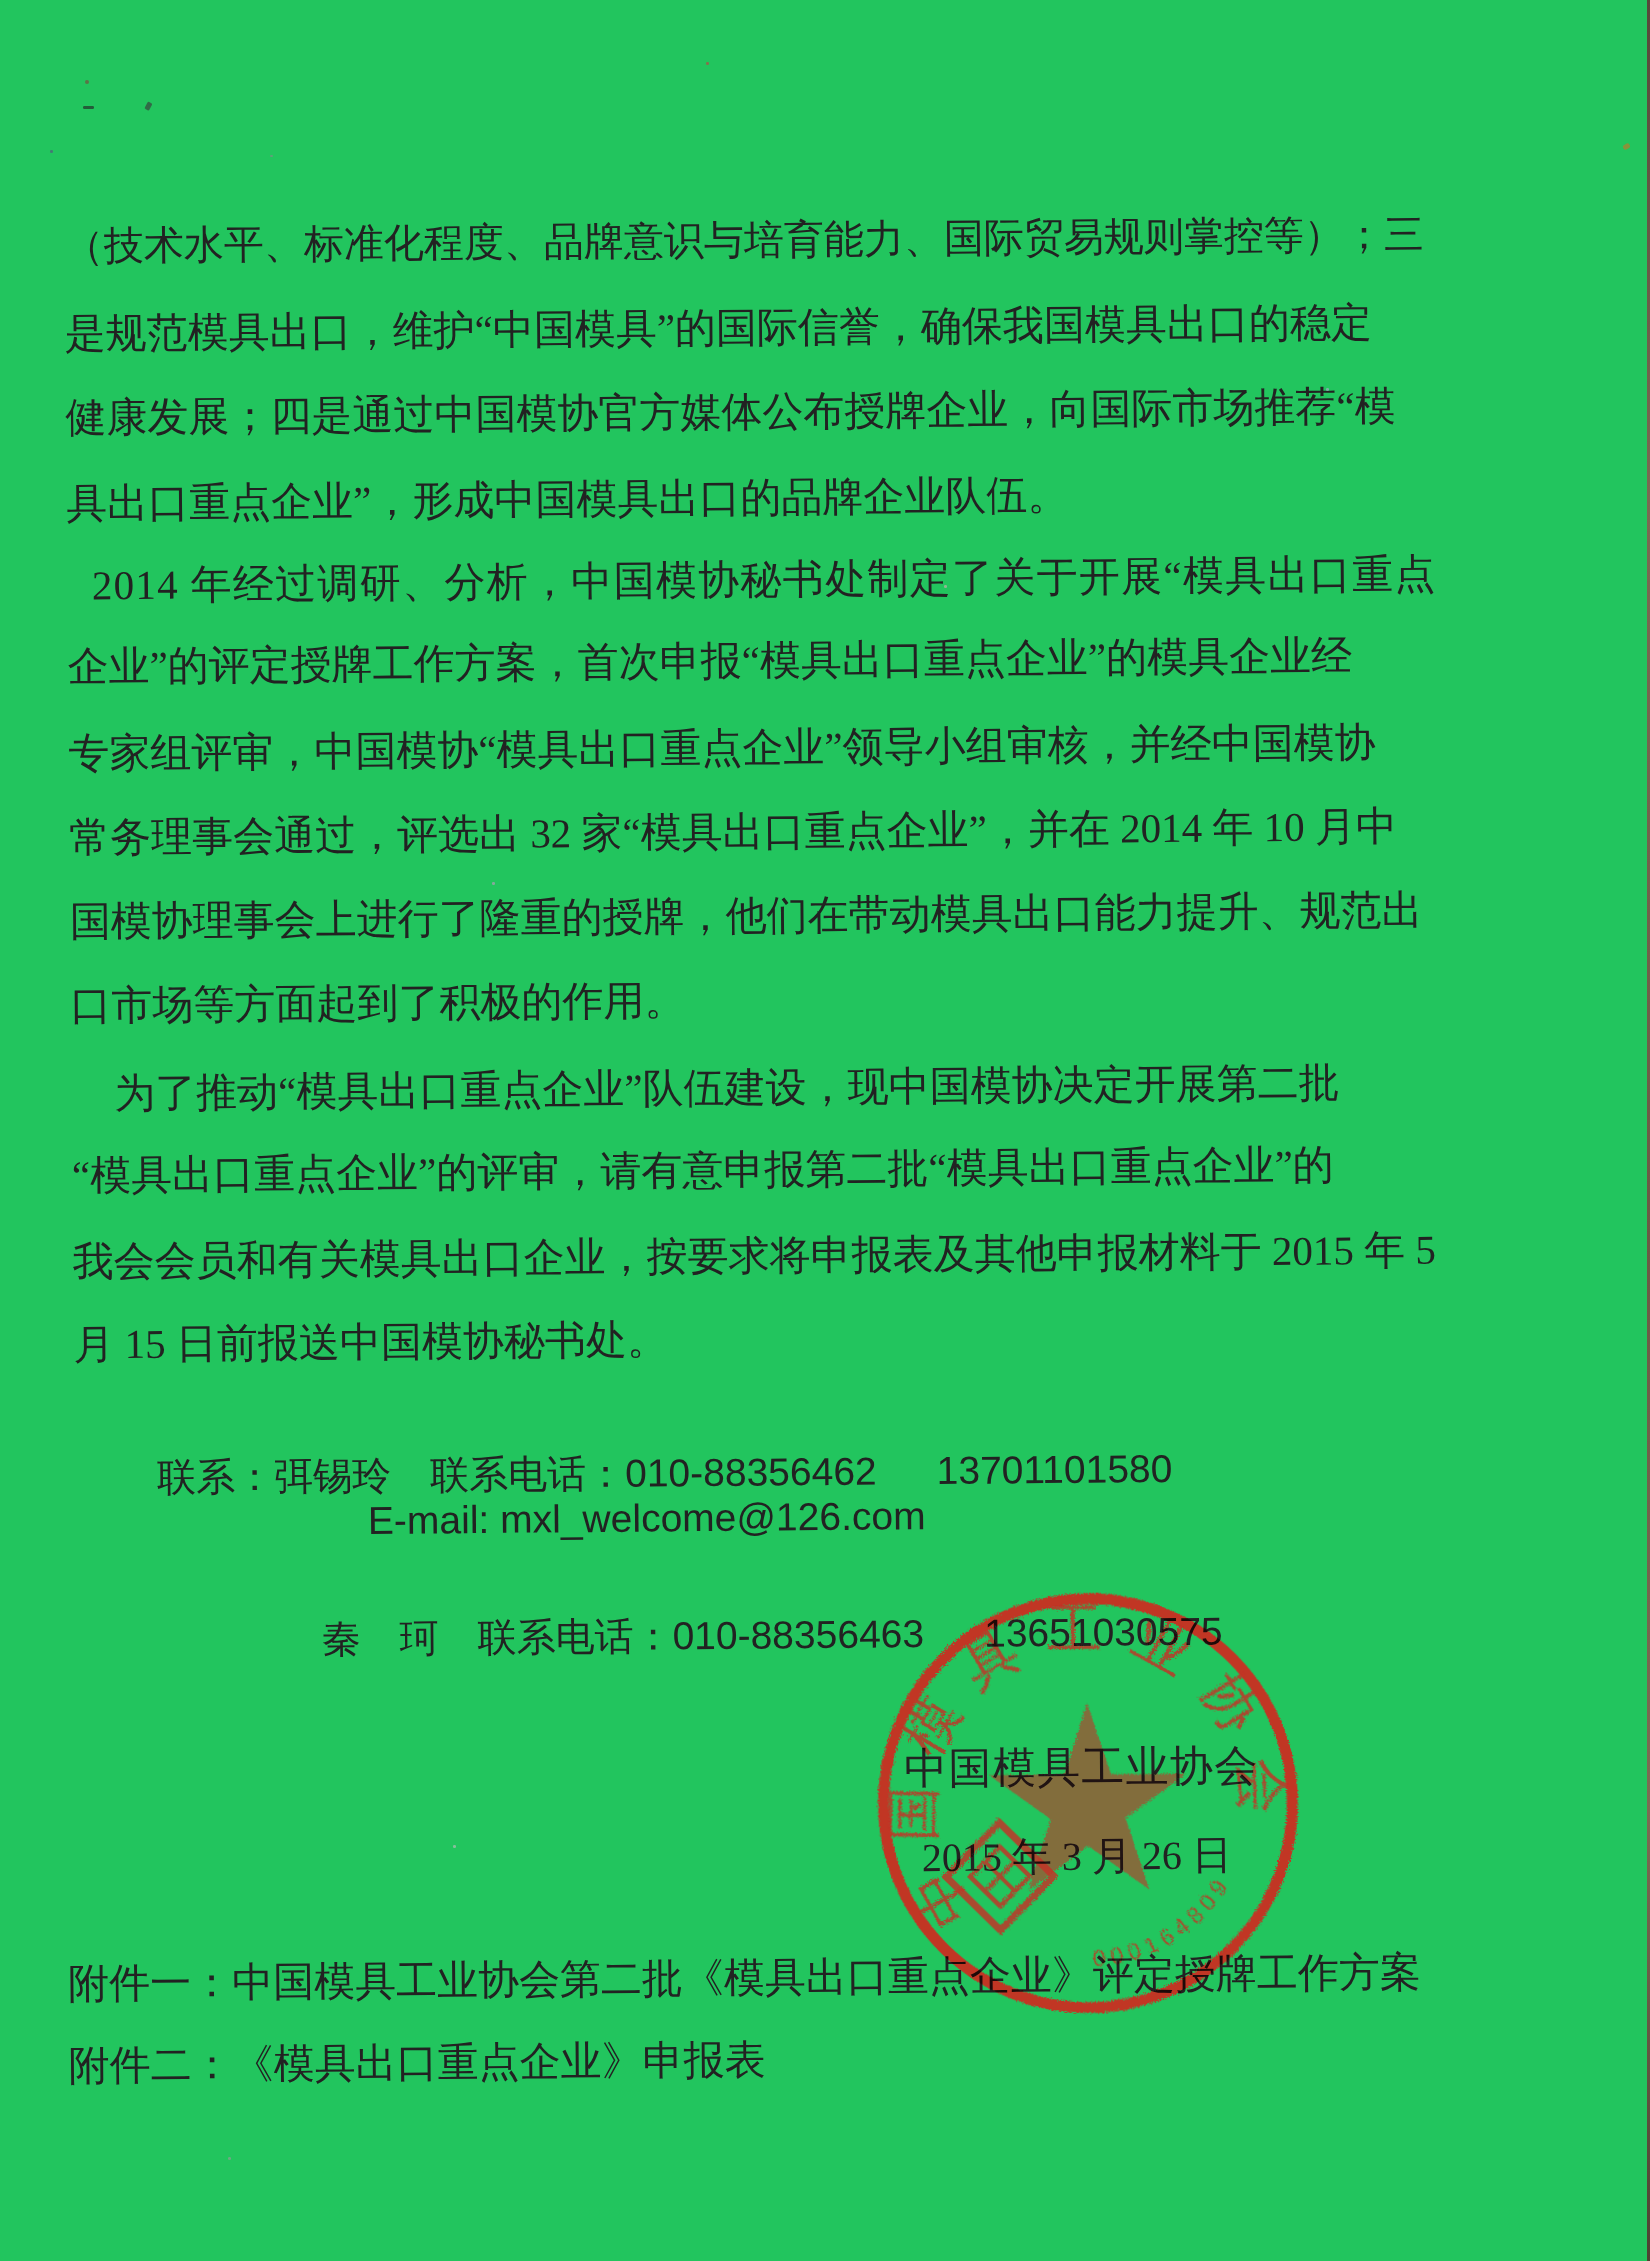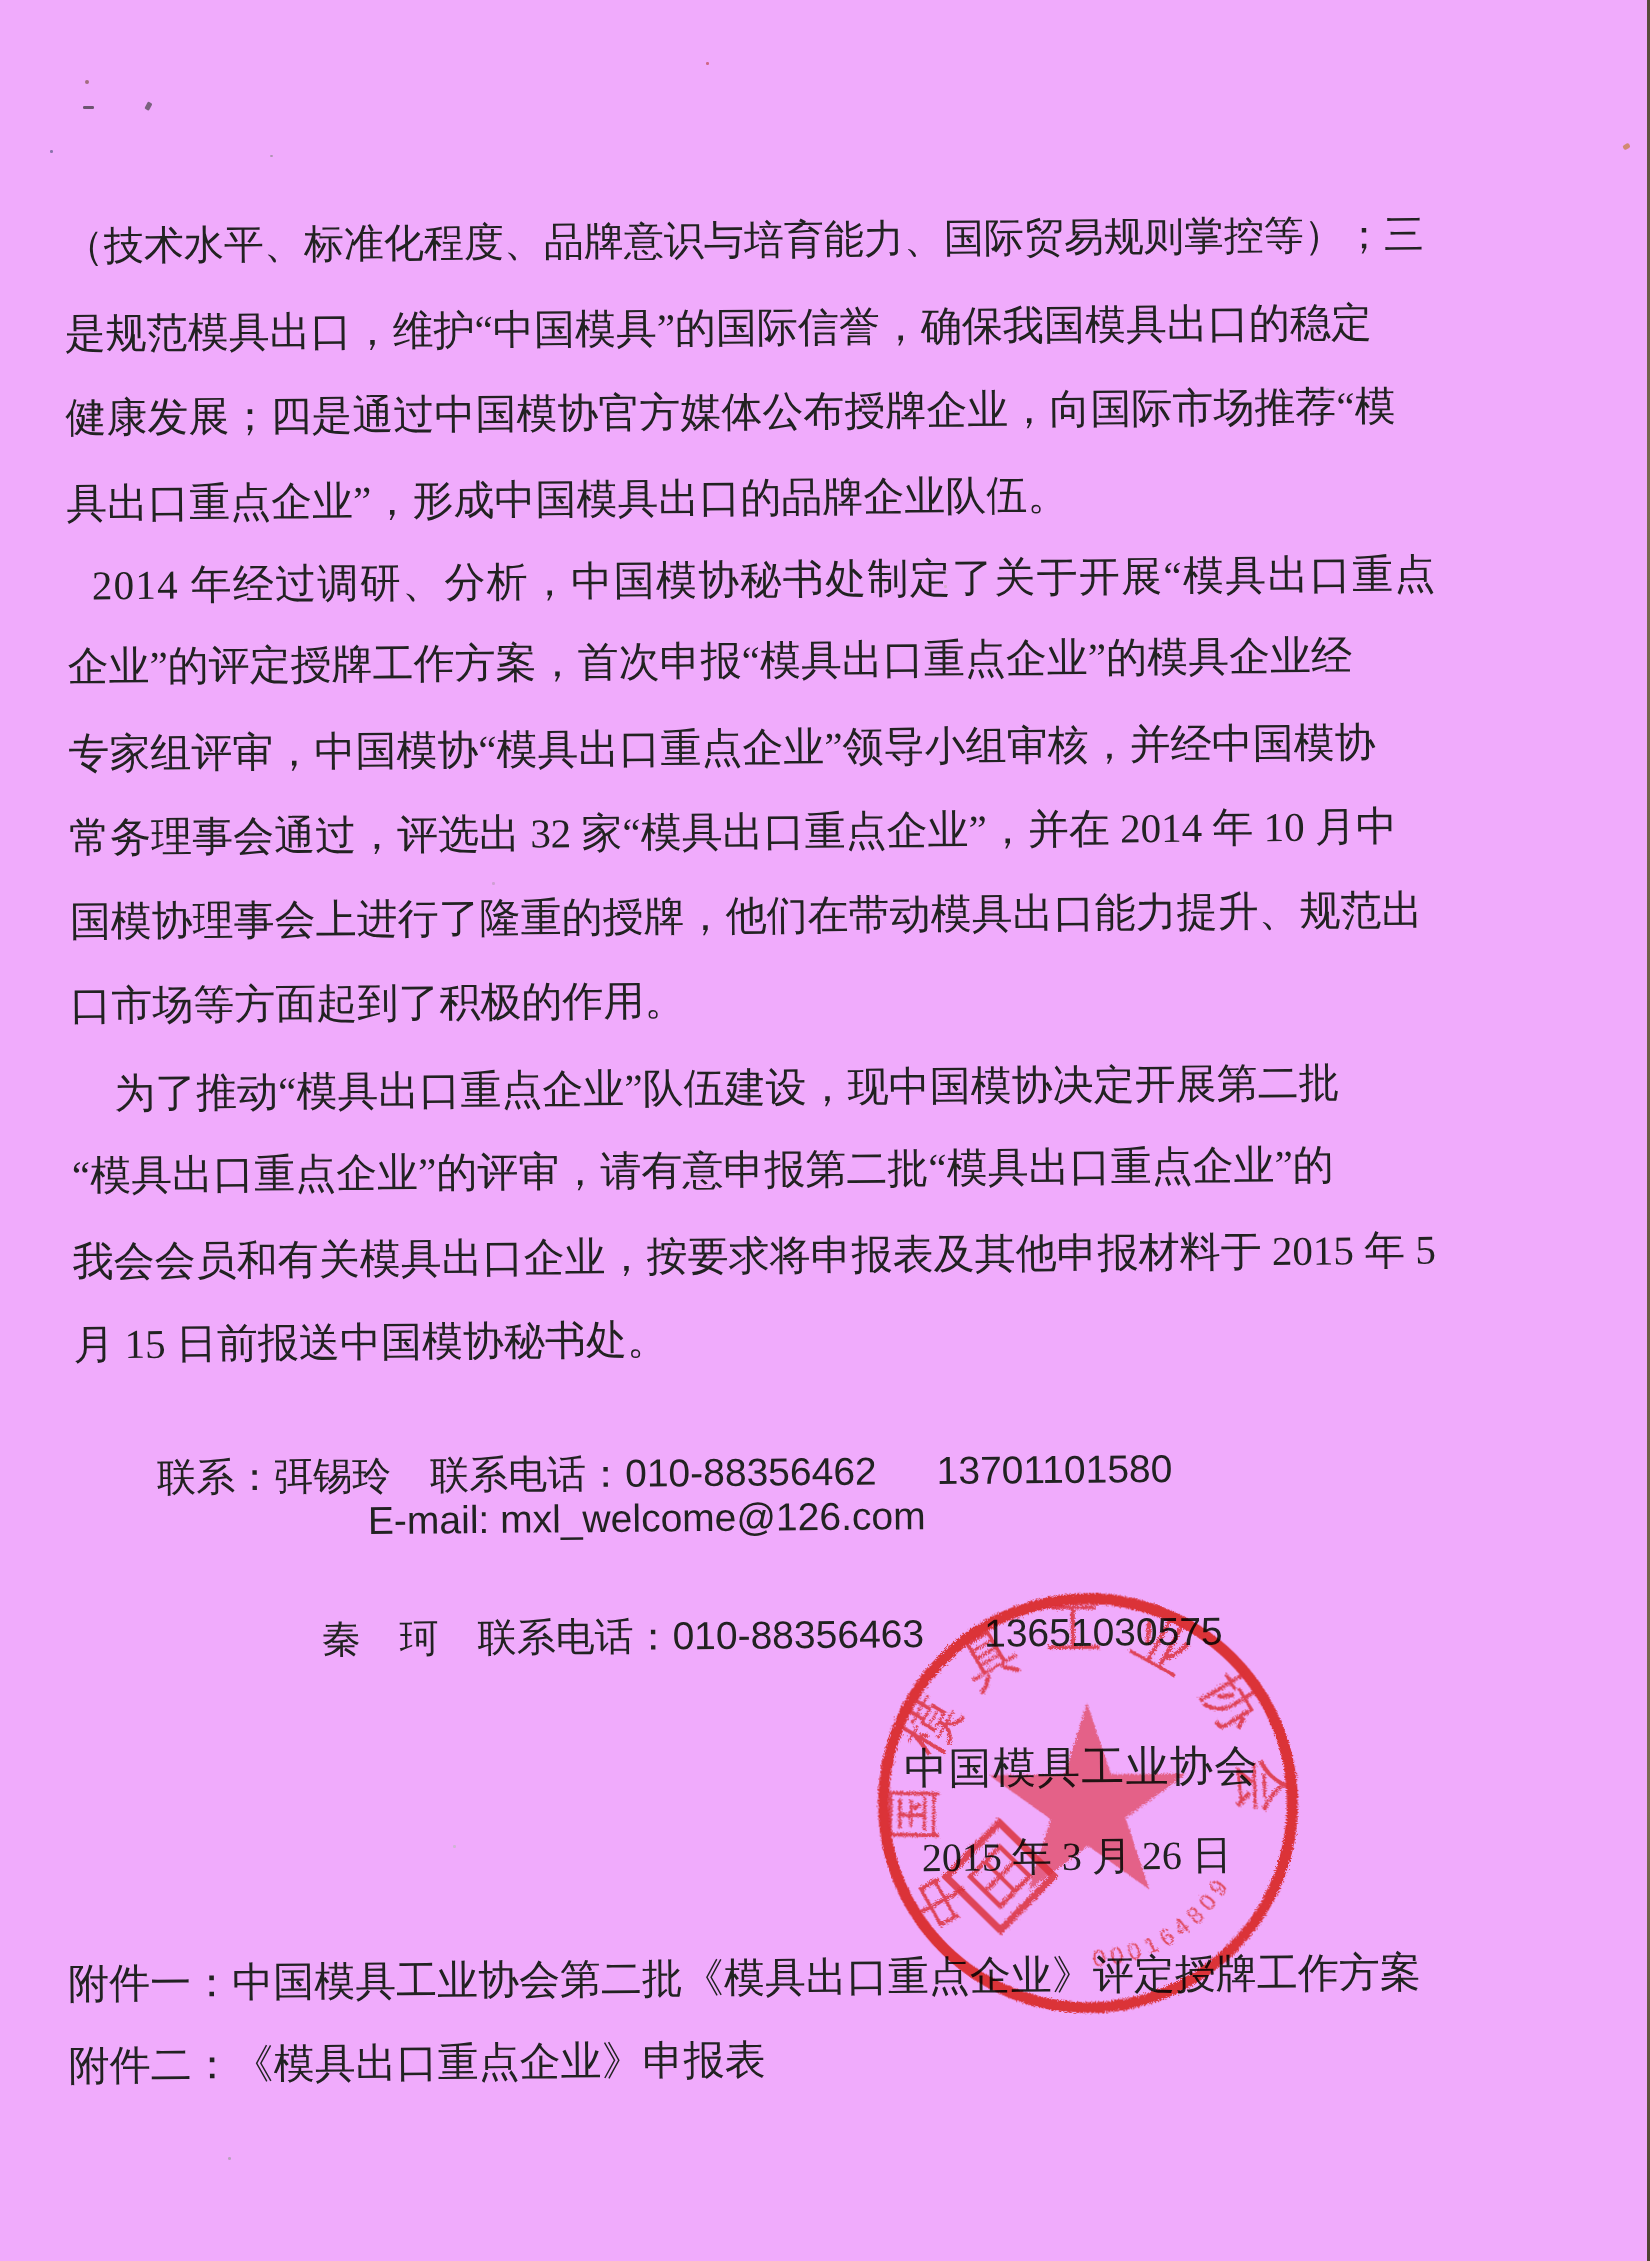--- a/index.html
+++ b/index.html
@@ -1,19 +1,19 @@
 <!DOCTYPE html>
 <html style="font-size:10.3px"><head>
 <meta charset="utf-8">
 <style>
   html,body{margin:0;padding:0;background:#e9e9e9;}
   .page{
     position:relative;
     width:1651px;height:2261px;
-    background:#f0abfc;
+    background:#22c55e;
     overflow:hidden;
     font-family:"Liberation Serif","DejaVu Serif",serif;
   }
   .sheet{
     position:absolute;inset:0;
     transform:rotate(-0.5deg);
     transform-origin:50% 52%;
   }
   .line{
     position:absolute;

